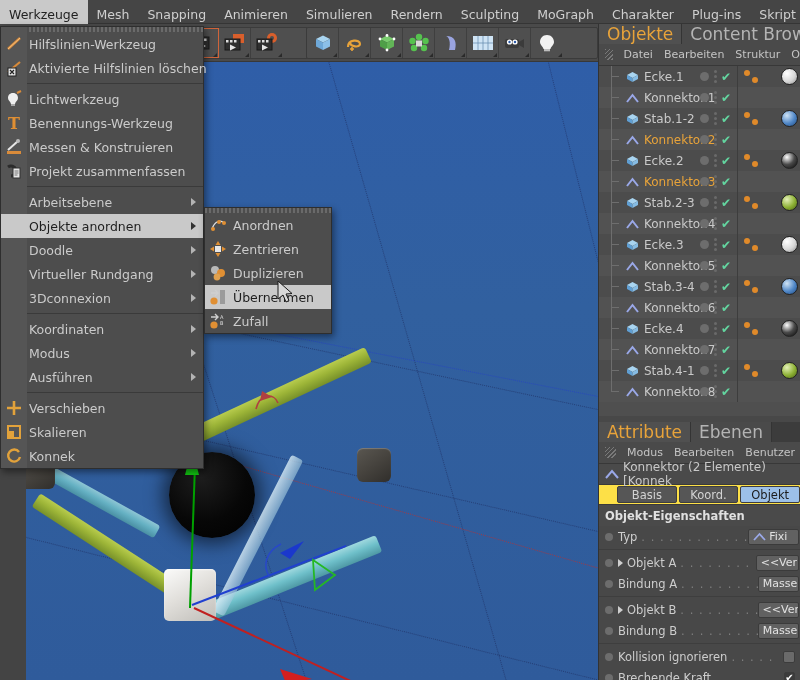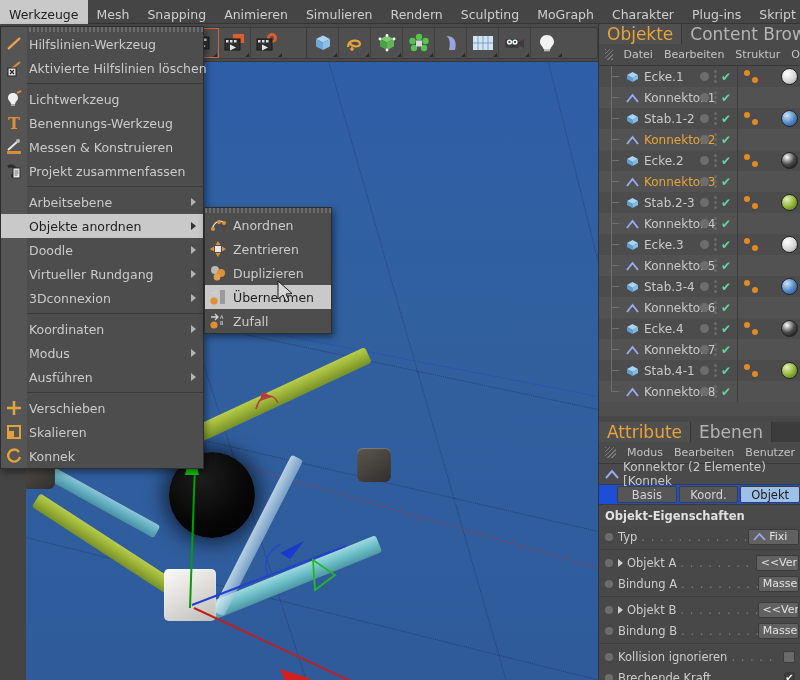--- a/index.html
+++ b/index.html
@@ -158,21 +158,21 @@
   .dots2 { width:3px;height:13px;display:flex;flex-direction:column;justify-content:space-between;margin-right:4px;}
   .dots2 i{display:block;width:3px;height:3px;border-radius:50%;background:#6a6a6a;}
   .check { color:#63d6a0; font-size:12px; margin-right:6px; }
   .tagsep{ width:1px;height:21px;background:#3d3d3d; }
   .tagzone{ width:62px; height:21px; position:relative; }
   .tagdot{ position:absolute; width:6px;height:6px;border-radius:50%;background:#e08a2a; }
   .matball{ position:absolute; right:2px; top:2px; width:17px;height:17px;border-radius:50%; border:1px solid #222;}
 
   #attrpanel { position:absolute; left:0; top:398px; width:202px; height:282px; background:#484848; }
   .attr-head { height:21px; display:flex; align-items:center; padding:0 6px; font-size:12px; background:#4a4a4a; border-bottom:1px solid #3a3a3a;}
-  .attr-subtabs { display:flex; height:20px; background:#1d4ed8; border-bottom:1px solid #3a3a3a;padding-left:17px;}
+  .attr-subtabs { display:flex; height:20px; background:#fde047; border-bottom:1px solid #3a3a3a;padding-left:17px;}
   .stab { flex:1; display:flex; align-items:center; justify-content:center; font-size:11.5px; color:#d2d2d2; background:#565656; border:1px solid #3e3e3e; margin:1px; border-radius:2px;}
   .stab.active { background:#9cc0e8; color:#1c1c1c; }
   .sect-title { font-size:11.5px; font-weight:bold; color:#e0e0e0; padding:4px 6px 3px 6px; background:#4a4a4a; }
   .arow { display:flex; align-items:center; height:21px; padding-left:6px; font-size:11.5px; color:#cdcdcd; }
   .arow .bul { width:8px;height:8px;border-radius:50%;background:#6d6d6d; margin-right:5px; flex:0 0 auto;}
   .arow .tri { width:0;height:0;border-left:5px solid #cfcfcf;border-top:4px solid transparent;border-bottom:4px solid transparent;margin-right:4px;}
   .arow .lbl { white-space:nowrap;text-align:right; }
   .arow .dotfill { flex:1 1 auto; overflow:hidden; color:#7e7e7e; letter-spacing:1px; padding:0 4px; white-space:nowrap;}
   .fieldbtn { height:16px; background:#616161; border:1px solid #3b3b3b; border-radius:2px; font-size:11px; color:#e2e2e2; display:flex; align-items:center; padding:0 4px; white-space:nowrap; overflow:hidden; margin-right:2px;}
   .fieldbtn.wide { width:60px; }

